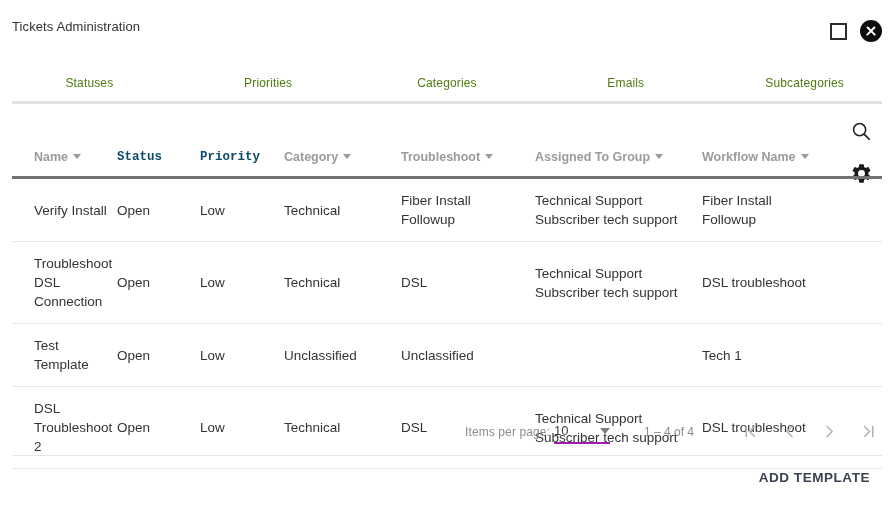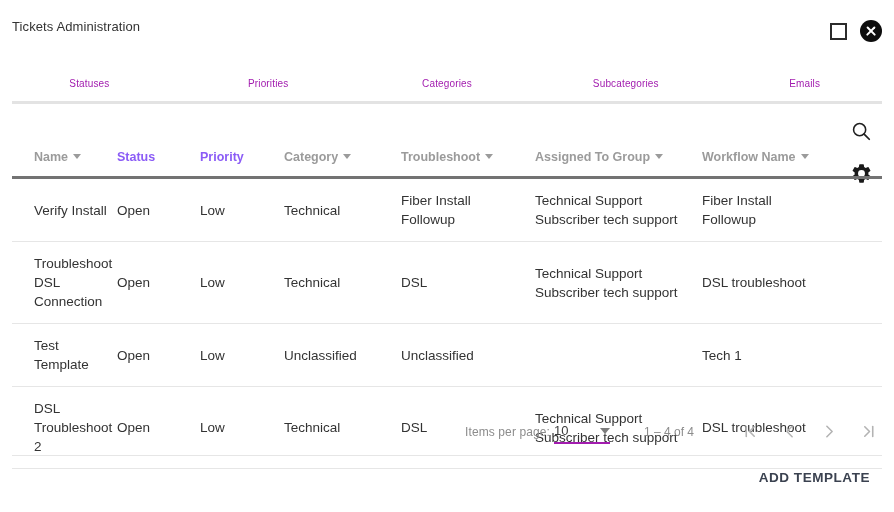--- a/index.html
+++ b/index.html
@@ -49,21 +49,21 @@
 
   
   .tabbar {
     position: absolute; left: 0; top: 62px;
     width: 894px; height: 42px;
     display: flex; align-items: stretch;
   }
   .tab {
     flex: 1 1 0; position: relative;
     display: flex; align-items: center; justify-content: center;
-    font-size: 10px; color: #a21caf; cursor: pointer;
+    font-size: 12px; color: #4d7c0f; cursor: pointer;
     user-select: none; letter-spacing: .15px;
   }
   .tab .tab-underline {
     position: absolute; left: 0; right: 0; bottom: 0; height: 3px;
     background: transparent;
   }
   .tab.active .tab-underline { background: #84b356; }
   .tabs-base {
     position: absolute; left: 12px; top: 101px;
     width: 870px; height: 3px; background: #e3e3e3;
@@ -88,21 +88,21 @@
     position: absolute; left: 12px; top: 0;
     width: 870px; border-collapse: collapse; table-layout: fixed;
   }
   table.grid th {
     text-align: left; vertical-align: middle;
     font-size: 12.5px; font-weight: 700; color: #9b9b9b;
     padding: 46px 8px 12px 0;
     border-bottom: 3px solid #737373;
     white-space: nowrap;
   }
-  table.grid th.plain { color: #8b5cf6; }
+  table.grid th.plain { color: #0c4a6e; font-family: Liberation Mono, monospace; }
   th .sort-caret {
     display: inline-block; margin-left: 5px;
     width: 0; height: 0;
     border-left: 4.5px solid transparent;
     border-right: 4.5px solid transparent;
     border-top: 5.5px solid #9b9b9b;
     vertical-align: middle; position: relative; top: -1px;
   }
   table.grid td {
     font-size: 13.5px; color: #333333;
@@ -187,25 +187,25 @@
     </div>
     <div class="tab">
       <span>Priorities</span>
       <span class="tab-underline"></span>
     </div>
     <div class="tab">
       <span>Categories</span>
       <span class="tab-underline"></span>
     </div>
     <div class="tab">
+      <span>Emails</span>
+      <span class="tab-underline"></span>
+    </div>
+    <div class="tab">
       <span>Subcategories</span>
-      <span class="tab-underline"></span>
-    </div>
-    <div class="tab">
-      <span>Emails</span>
       <span class="tab-underline"></span>
     </div>
   </div>
   <div class="tabs-base"></div>
 
   <div class="table-area">
 
     <div class="search-icon">
       <svg viewBox="0 0 24 24" width="22" height="22" aria-hidden="true">
         <circle cx="10.5" cy="10.5" r="6.6" fill="none" stroke="#1f1f1f" stroke-width="1.7"></circle>

